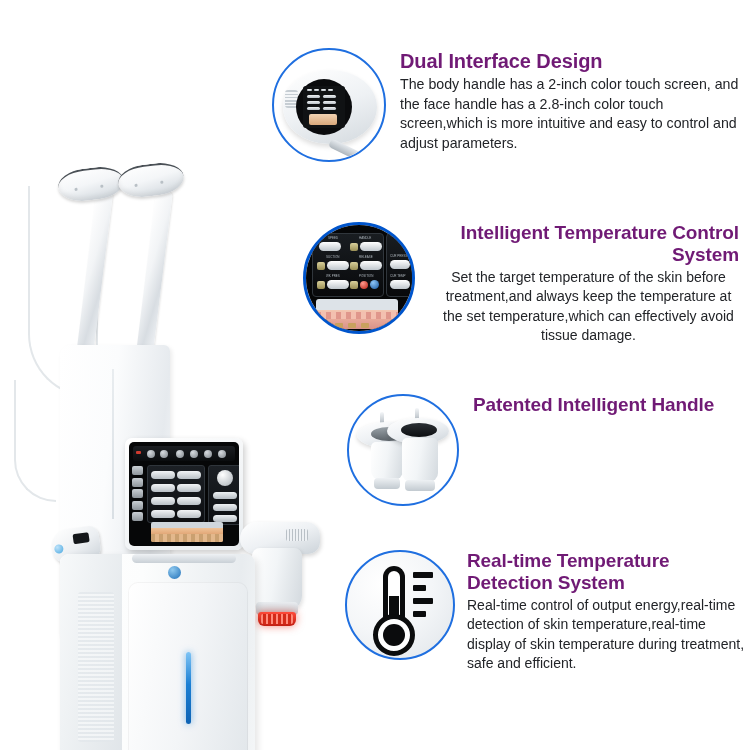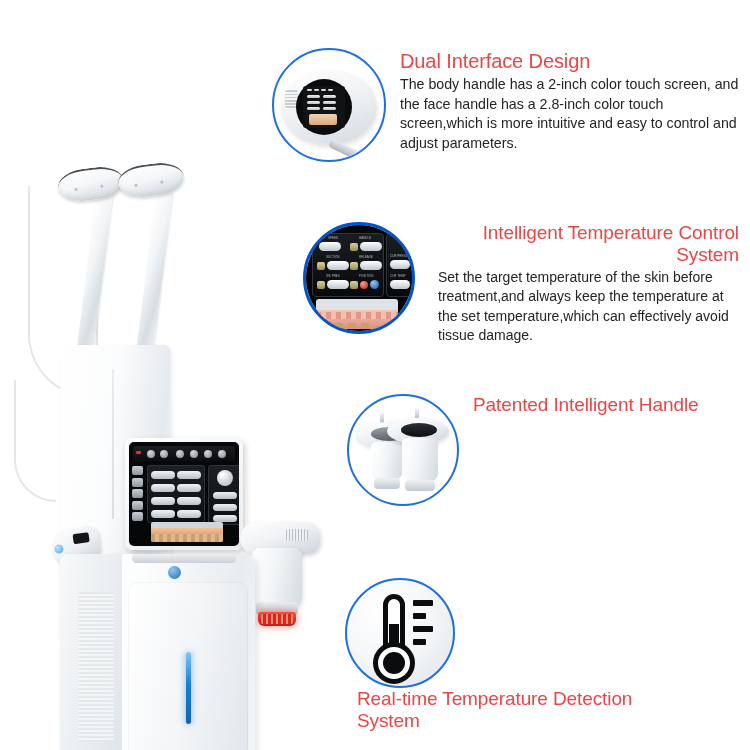--- a/index.html
+++ b/index.html
@@ -123,21 +123,21 @@
   .cab-main .handlebar{position:absolute;left:72px;top:0px;width:104px;height:9px;border-radius:5px;
       background:linear-gradient(#eef1f4,#c9d0d6);}
 
   
   .feature{position:absolute;display:flex;align-items:flex-start;}
 
   .circle{position:relative;flex:0 0 auto;border-radius:50%;overflow:hidden;
       background:#ffffff;box-sizing:border-box;}
 
   .ftext{position:relative;}
-  .fhead{color:#ef4444;font-weight:normal;line-height:1.16;margin:0 0 2px 0;letter-spacing:-.1px;}
+  .fhead{color:#701a75;font-weight:bold;line-height:1.16;margin:0 0 2px 0;letter-spacing:-.1px;}
   .fbody{color:#222428;line-height:1.38;margin:0;}
 
   
   .c-one{width:114px;height:114px;border:2.4px solid #1f6fe0;}
   .fh-ring{position:absolute;left:9px;top:20px;width:94px;height:74px;border-radius:46px/37px;
       background:linear-gradient(160deg,#ffffff,#eef1f4 50%,#d3d9de);
       box-shadow:0 3px 5px rgba(0,0,0,.13);}
   .fh-inner{position:absolute;left:22px;top:29px;width:56px;height:56px;border-radius:28px/28px;
       background:#0a0b0d;}
   .fh-scr{position:absolute;left:7px;top:7px;width:42px;height:42px;border-radius:3px;background:#101214;overflow:hidden;}
@@ -366,21 +366,21 @@
               <i></i>
               <i></i>
               <i></i>
               <i></i>
             </span>
         </div>
       </div>
     </div>
     <div class="ftext" style="margin-left:14px;width:310px;">
       <p class="fhead" style="font-size:19px;margin-top:0;text-align:right;">Intelligent Temperature Control System</p>
-      <p class="fbody" style="font-size:14px;margin-left:9px;">Set the target temperature of the skin before treatment,and always keep the temperature at the set temperature,which can effectively avoid tissue damage.</p>
+      <p class="fbody" style="font-size:14px;margin-left:9px;text-align:center;">Set the target temperature of the skin before treatment,and always keep the temperature at the set temperature,which can effectively avoid tissue damage.</p>
     </div>
   </div>
 
   <div class="feature" style="left:347px;top:394px;width:400px;">
     <div class="circle c-three">
       <div class="lipo">
         <span class="pin" style="left:31px;top:16px;"></span>
         <span class="disc" style="left:8px;top:26px;">
           <span class="win" style="background:linear-gradient(#9aa2a8,#5c6369)"></span>
         </span>
@@ -394,30 +394,31 @@
         </span>
         <span class="stem" style="left:53px;top:42px;width:36px;height:44px;"></span>
         <span class="foot" style="left:56px;top:84px;width:30px;"></span>
       </div>
     </div>
     <div class="ftext" style="margin-left:14px;width:280px;">
       <p class="fhead" style="font-size:19px;margin-top:0;">Patented Intelligent Handle</p>
     </div>
   </div>
 
-  <div class="feature" style="left:345px;top:578px;width:400px;flex-direction:column;">
+  <div class="feature" style="left:345px;top:550px;width:400px;">
     <div class="circle c-four">
       <div class="thermo">
         <span class="tube"></span>
         <span class="fill"></span>
         <span class="bulb"></span>
         <span class="tick" style="left:44px;top:6px;width:20px;"></span>
         <span class="tick" style="left:44px;top:19px;width:13px;"></span>
         <span class="tick" style="left:44px;top:32px;width:20px;"></span>
         <span class="tick" style="left:44px;top:45px;width:13px;"></span>
       </div>
     </div>
     <div class="ftext" style="margin-left:12px;width:290px;">
       <p class="fhead" style="font-size:19px;margin-top:0;">Real-time Temperature Detection System</p>
+      <p class="fbody" style="font-size:14px;">Real-time control of output energy,real-time detection of skin temperature,real-time display of skin temperature during treatment, safe and efficient.</p>
     </div>
   </div>
 
 </div>
 
 </body></html>

